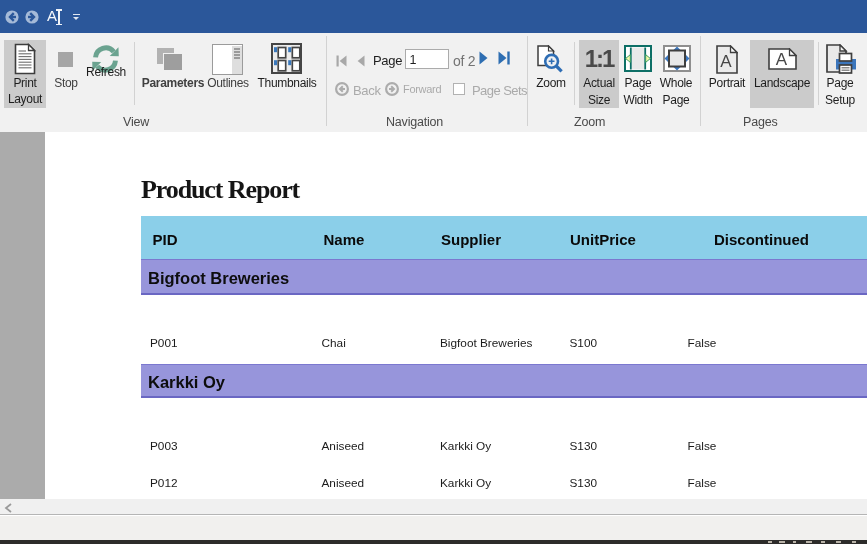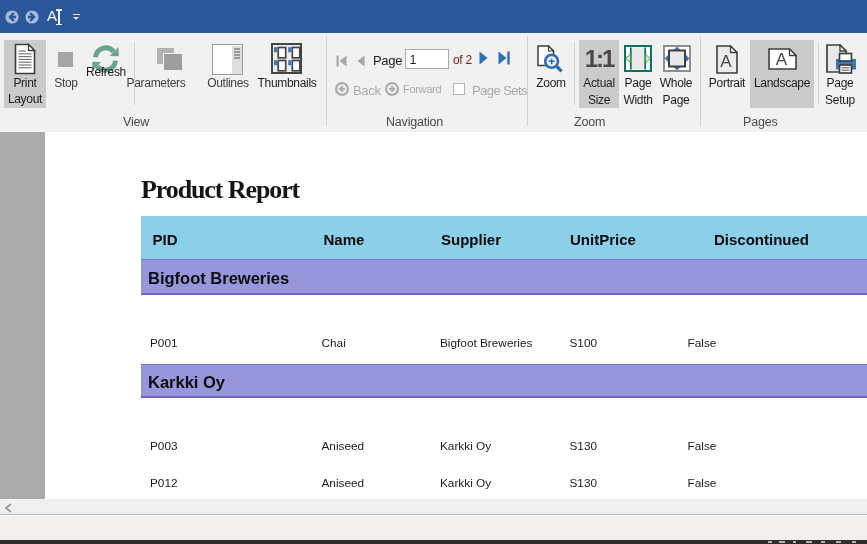--- a/index.html
+++ b/index.html
@@ -86,21 +86,21 @@
   <svg class="abs" style="left:91px;top:10.5px" width="29" height="30" viewBox="0 0 27 28">
     <path d="M 4.2 12.5 A 9.6 9.6 0 0 1 21.2 7.2" stroke="#6ba390" stroke-width="4.6" fill="none"></path>
     <path d="M 22.8 15.5 A 9.6 9.6 0 0 1 5.8 20.8" stroke="#6ba390" stroke-width="4.6" fill="none"></path>
     <path d="M 25.6 3.0 L 25.9 11.4 L 17.5 11.2 Z" fill="#6ba390"></path>
     <path d="M 1.4 25.0 L 1.1 16.6 L 9.5 16.8 Z" fill="#6ba390"></path>
   </svg>
   <div class="rlabel" style="left:84px;top:32px;width:44px;">Refresh</div>
 
   <div class="abs" style="left:157px;top:15px;width:17px;height:16px;background:#b2b2b2;"></div>
   <div class="abs" style="left:163px;top:20px;width:19px;height:17px;background:#9e9e9e;border-left:1.5px solid #f1f1f1;border-top:1.5px solid #f1f1f1;"></div>
-  <div class="rlabel dis" style="left:124px;top:43px;width:64px;">Parameters</div>
+  <div class="rlabel dis" style="left:141px;top:43px;width:64px;font-weight:bold;">Parameters</div>
 
   <div class="abs" style="left:212px;top:11px;width:31px;height:31px;background:#fff;border:1.5px solid #9b9b9b;"></div>
   <div class="abs" style="left:232px;top:12.5px;width:9.5px;height:28px;background:#dedede;"></div>
   <div class="abs" style="left:233.5px;top:14.5px;width:6.5px;height:2px;background:#9b9b9b;"></div>
   <div class="abs" style="left:233.5px;top:17.8px;width:6.5px;height:2px;background:#9b9b9b;"></div>
   <div class="abs" style="left:233.5px;top:21.1px;width:6.5px;height:2px;background:#9b9b9b;"></div>
   <div class="abs" style="left:233.5px;top:24.4px;width:6.5px;height:2px;background:#9b9b9b;"></div>
   <div class="rlabel dis" style="left:203px;top:43px;width:50px;">Outlines</div>
 
   <svg class="abs" style="left:271px;top:10px" width="31" height="31" viewBox="0 0 31 31">
@@ -122,21 +122,21 @@
     <rect x="0.5" y="0.5" width="2.2" height="11" fill="#a8a8a8"></rect>
     <path d="M10.5 0.5 V11.5 L3.6 6 Z" fill="#a8a8a8"></path>
   </svg>
 
   <svg class="abs" style="left:356.5px;top:22px" width="8" height="12" viewBox="0 0 8 12">
     <path d="M7.5 0.5 V11.5 L0.6 6 Z" fill="#a8a8a8"></path>
   </svg>
   <div class="abs" style="left:373px;top:19.5px;font-size:13px;letter-spacing:-0.3px;color:#1e1e1e;">Page</div>
   <div class="abs" style="left:405px;top:16px;width:44px;height:20px;background:#fff;border:1px solid #ababab;"></div>
   <div class="abs" style="left:409.5px;top:20px;font-size:12.5px;color:#1e1e1e;">1</div>
-  <div class="abs" style="left:453px;top:19.5px;font-size:12px;letter-spacing:-0.3px;color:#7f1d1d;">of 2</div>
+  <div class="abs" style="left:453px;top:19.5px;font-size:14px;letter-spacing:-0.3px;color:#737373;">of 2</div>
 
   <svg class="abs" style="left:478.5px;top:18px" width="9" height="14" viewBox="0 0 9 14">
     <path d="M0.5 0.5 V13.5 L8.5 7 Z" fill="#2e6eb2"></path>
   </svg>
 
   <svg class="abs" style="left:497.5px;top:18px" width="12" height="14" viewBox="0 0 12 14">
     <path d="M0.5 0.5 V13.5 L8.5 7 Z" fill="#2e6eb2"></path>
     <rect x="9.3" y="0.5" width="2.4" height="13" fill="#2e6eb2"></rect>
   </svg>
 

